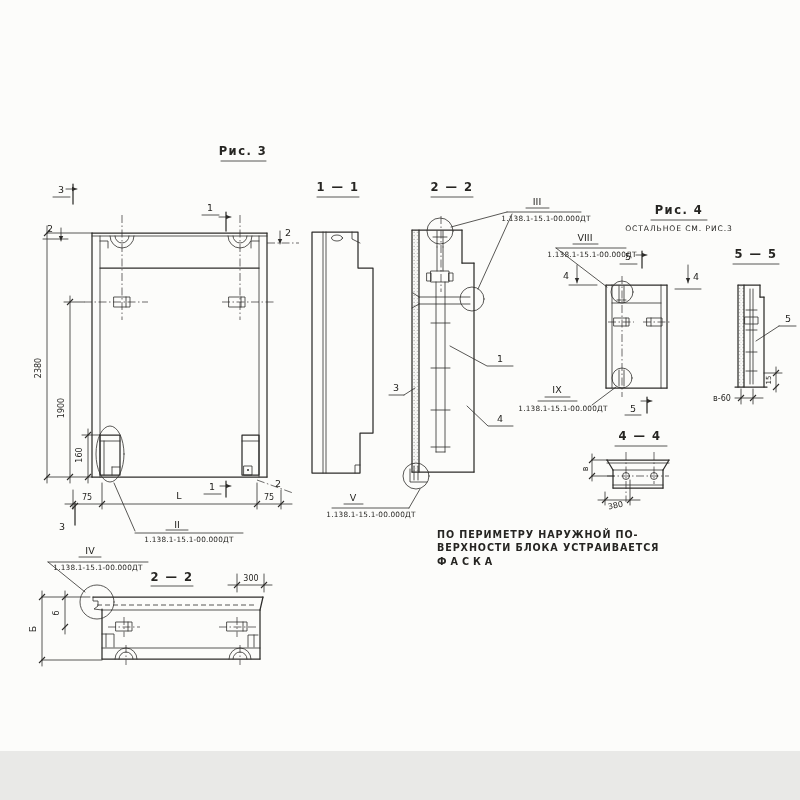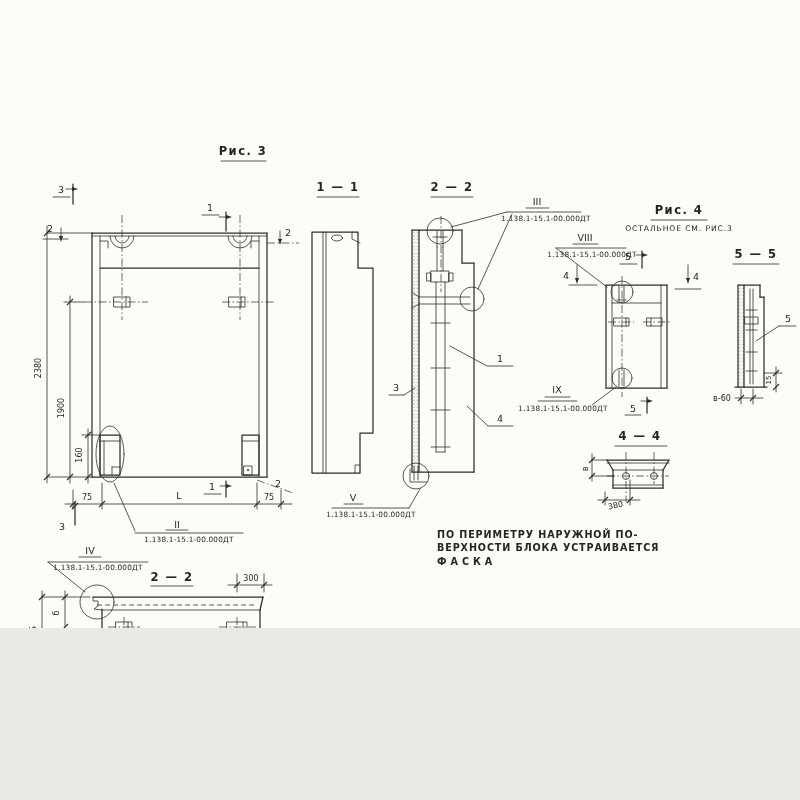--- a/index.html
+++ b/index.html
@@ -1,16 +1,16 @@
 <!DOCTYPE html>
 <html><head>
 <meta charset="utf-8">
 <style>
   html,body{margin:0;padding:0;background:#e9e9e7}
-  .sheet{width:800px;height:628px;background:#84cc16;position:relative;overflow:hidden;margin:0 auto}
+  .sheet{width:800px;height:751px;background:#84cc16;position:relative;overflow:hidden;margin:0 auto}
   svg{display:block}
   .s{stroke:#2e2d2b;stroke-width:1.25;fill:none;stroke-linecap:round;stroke-linejoin:round}
   .s2{stroke:#2e2d2b;stroke-width:.8;fill:none;stroke-linecap:round;stroke-linejoin:round}
   .tk{stroke:#2e2d2b;stroke-width:1.1;fill:none}
   .dd{stroke:#2e2d2b;stroke-width:.7;fill:none;stroke-dasharray:8 2.5 1.5 2.5}
   .dsh{stroke:#2e2d2b;stroke-width:.8;fill:none;stroke-dasharray:5 3}
   text{font-family:"DejaVu Sans",sans-serif;fill:#262522}
   .t7{font-size:7px}
   .t8{font-size:8px}
   .t9{font-size:9.5px}

